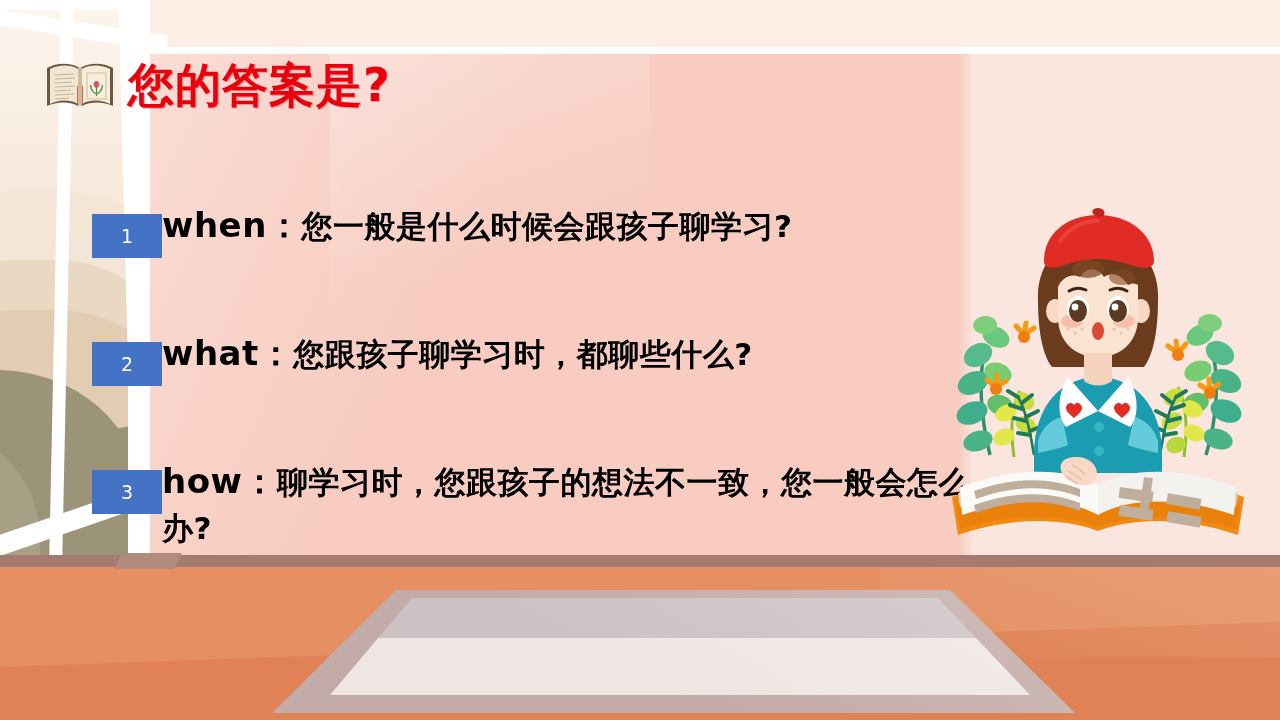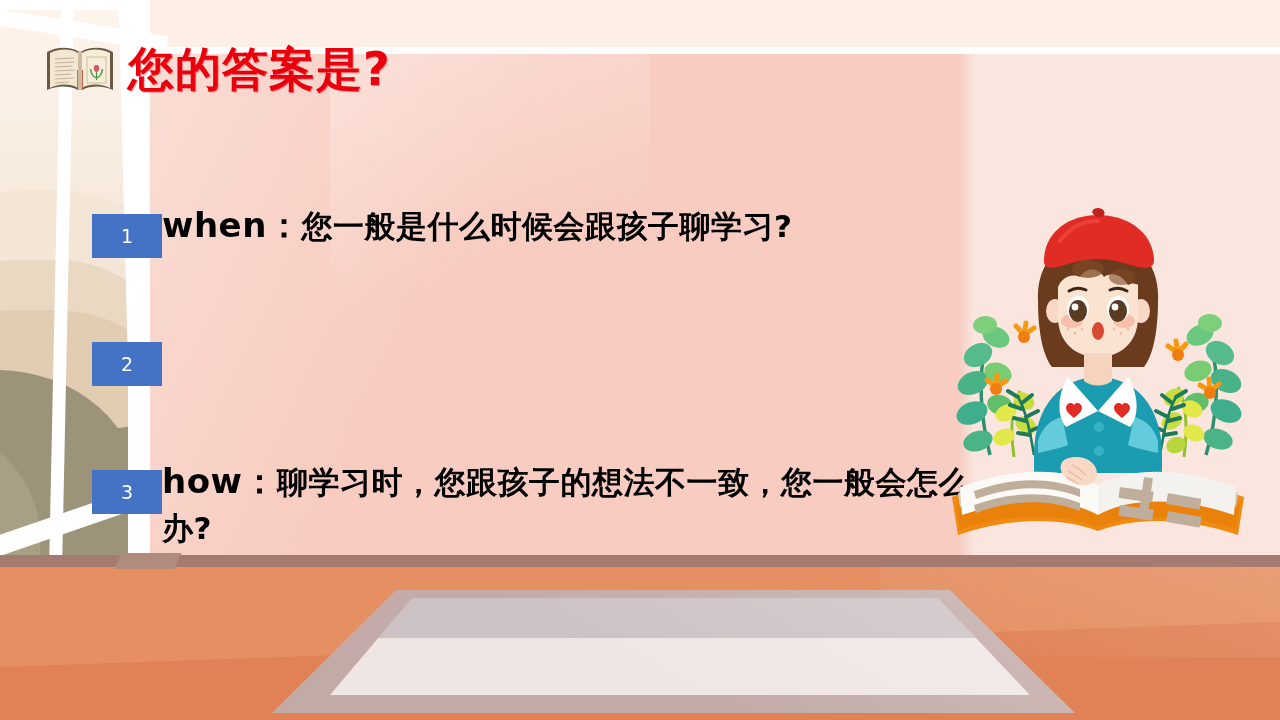--- a/index.html
+++ b/index.html
@@ -212,21 +212,21 @@
     position: absolute;
     left: 0; top: 0;
     width: 1280px; height: 152px;
     background: linear-gradient(210deg, rgba(255,255,255,0.30), rgba(255,255,255,0) 55%);
     clip-path: polygon(396px 22px, 950px 22px, 1075px 145px, 272px 145px);
   }
 
   
   .title-row {
     position: absolute;
-    left: 44px; top: 40px;
+    left: 44px; top: 56px;
     display: flex;
     align-items: center;
   }
   .book-icon {
     width: 72px;
     height: 58px;
     margin-right: 12px;
     flex: 0 0 auto;
   }
   .title-text {
@@ -366,20 +366,21 @@
 
   <div class="qlist">
 
     <div class="qrow">
       <span class="qbadge">1</span>
       <span class="qtext"><span class="kw">when：</span><span>您一般是什么时候会跟孩子聊学习?</span></span>
     </div>
 
     <div class="qrow">
       <span class="qbadge">2</span>
+      <span class="qtext"><span class="kw">what：</span><span>您跟孩子聊学习时，都聊些什么?</span></span>
     </div>
 
     <div class="qrow">
       <span class="qbadge">3</span>
       <span class="qtext"><span class="kw">how：</span><span>聊学习时，您跟孩子的想法不一致，您一般会怎么办?</span></span>
     </div>
 
   </div>
 
   <div class="illus">

